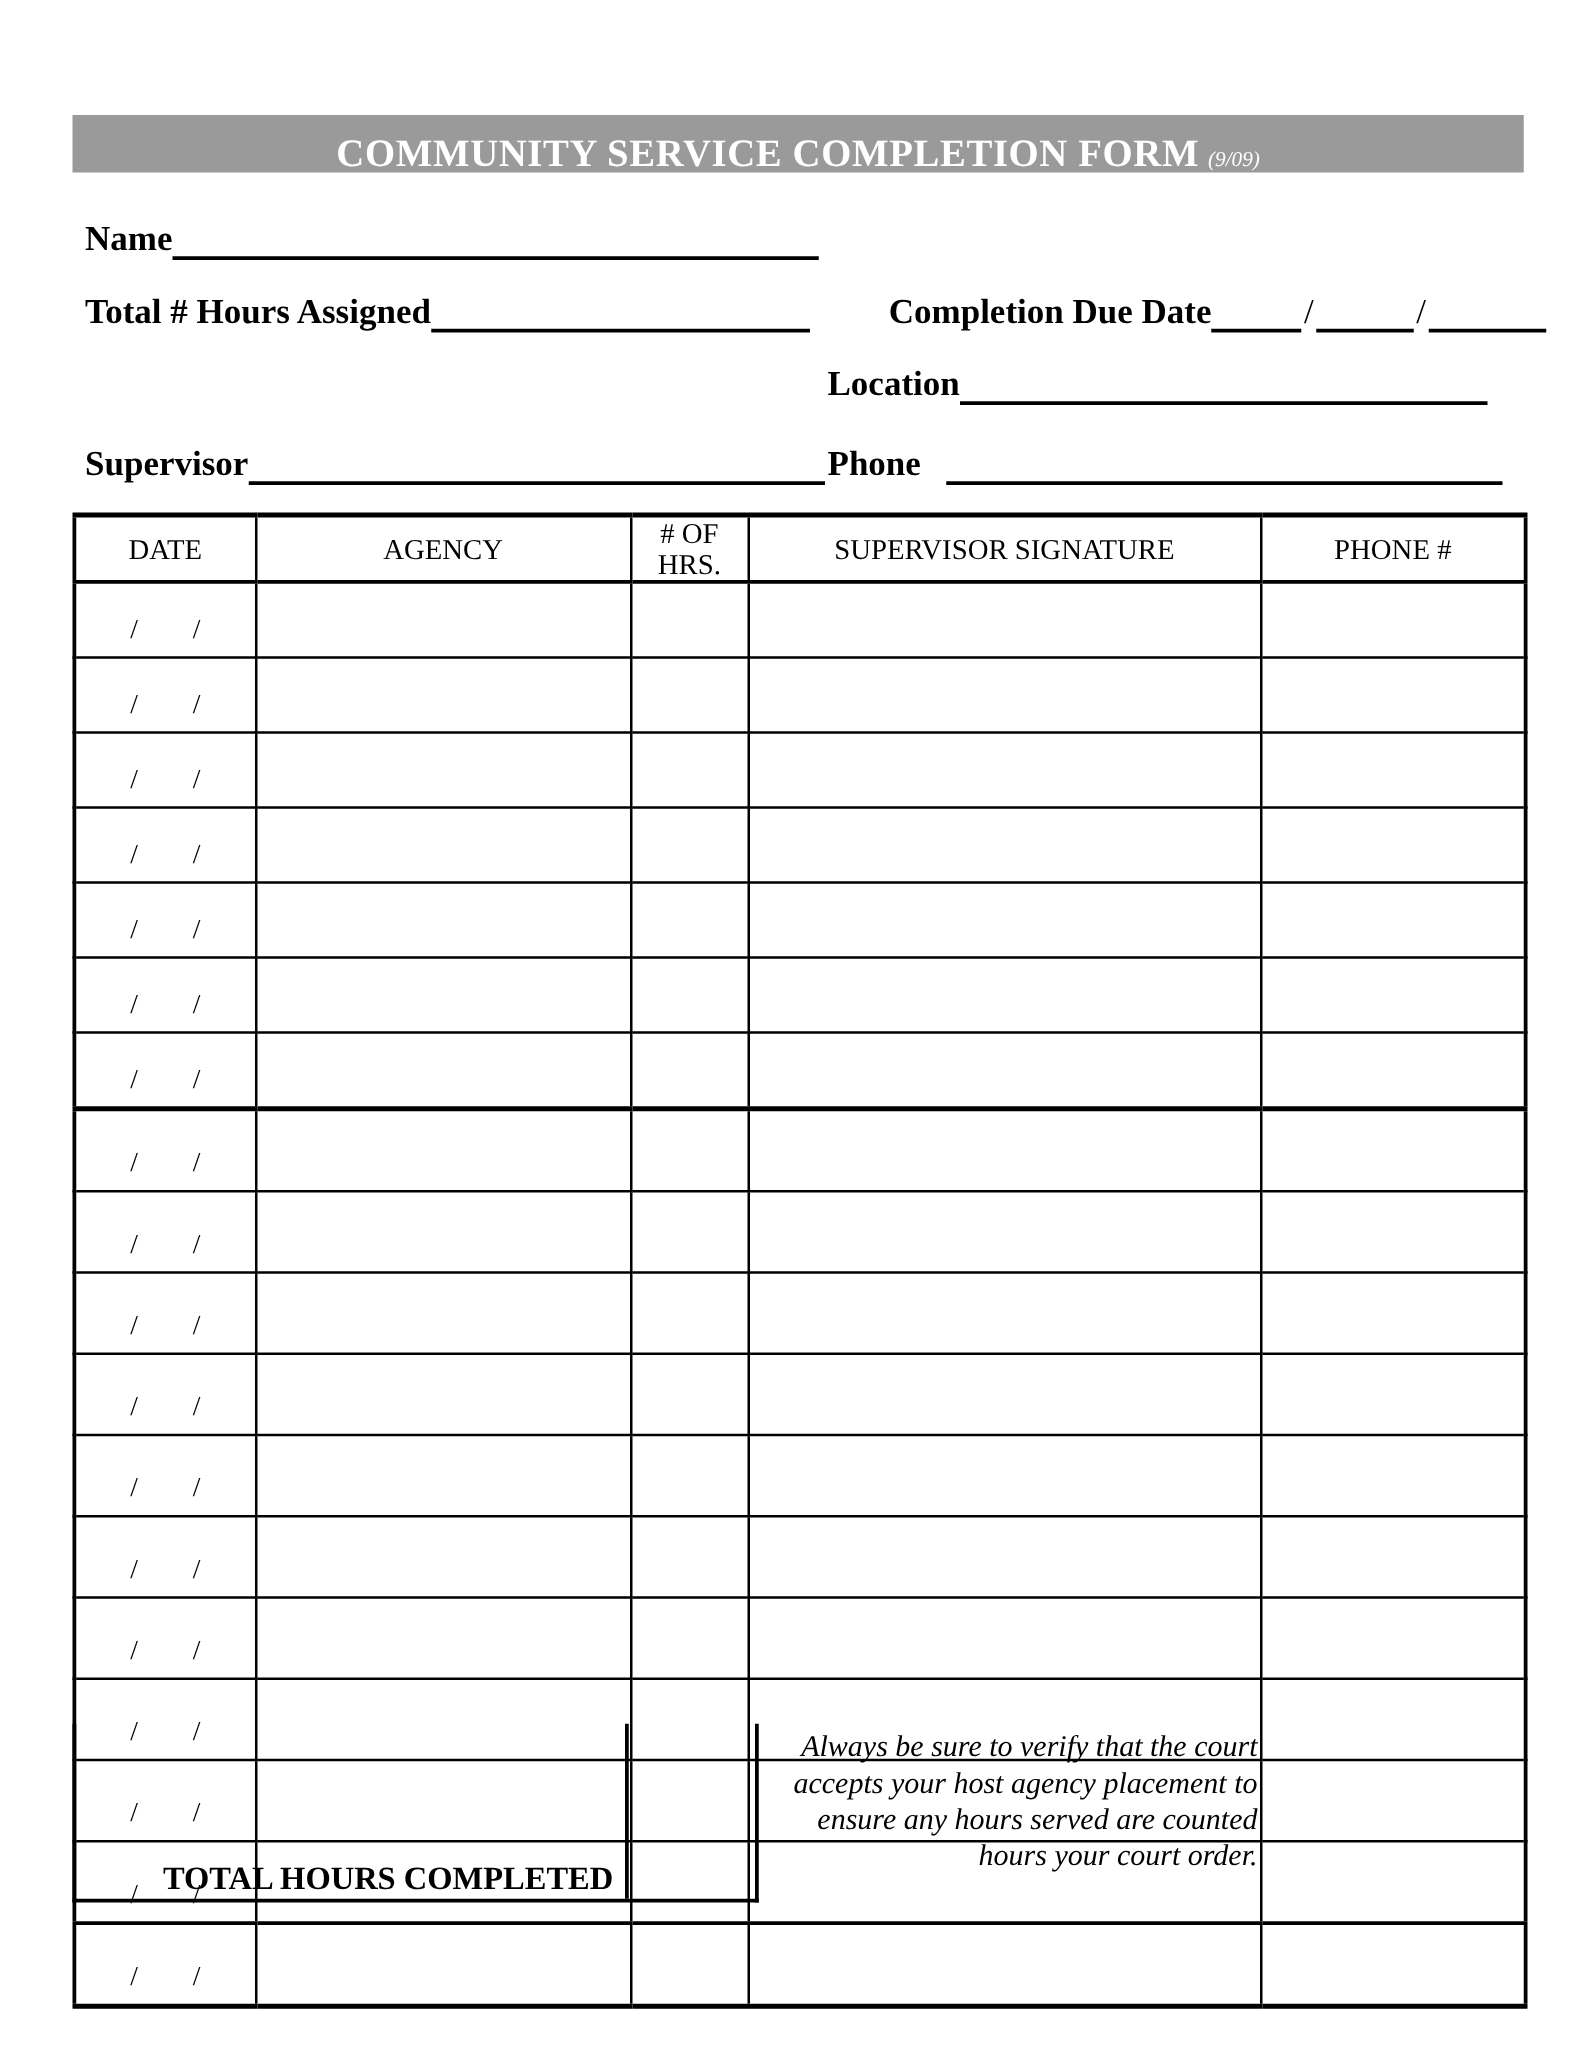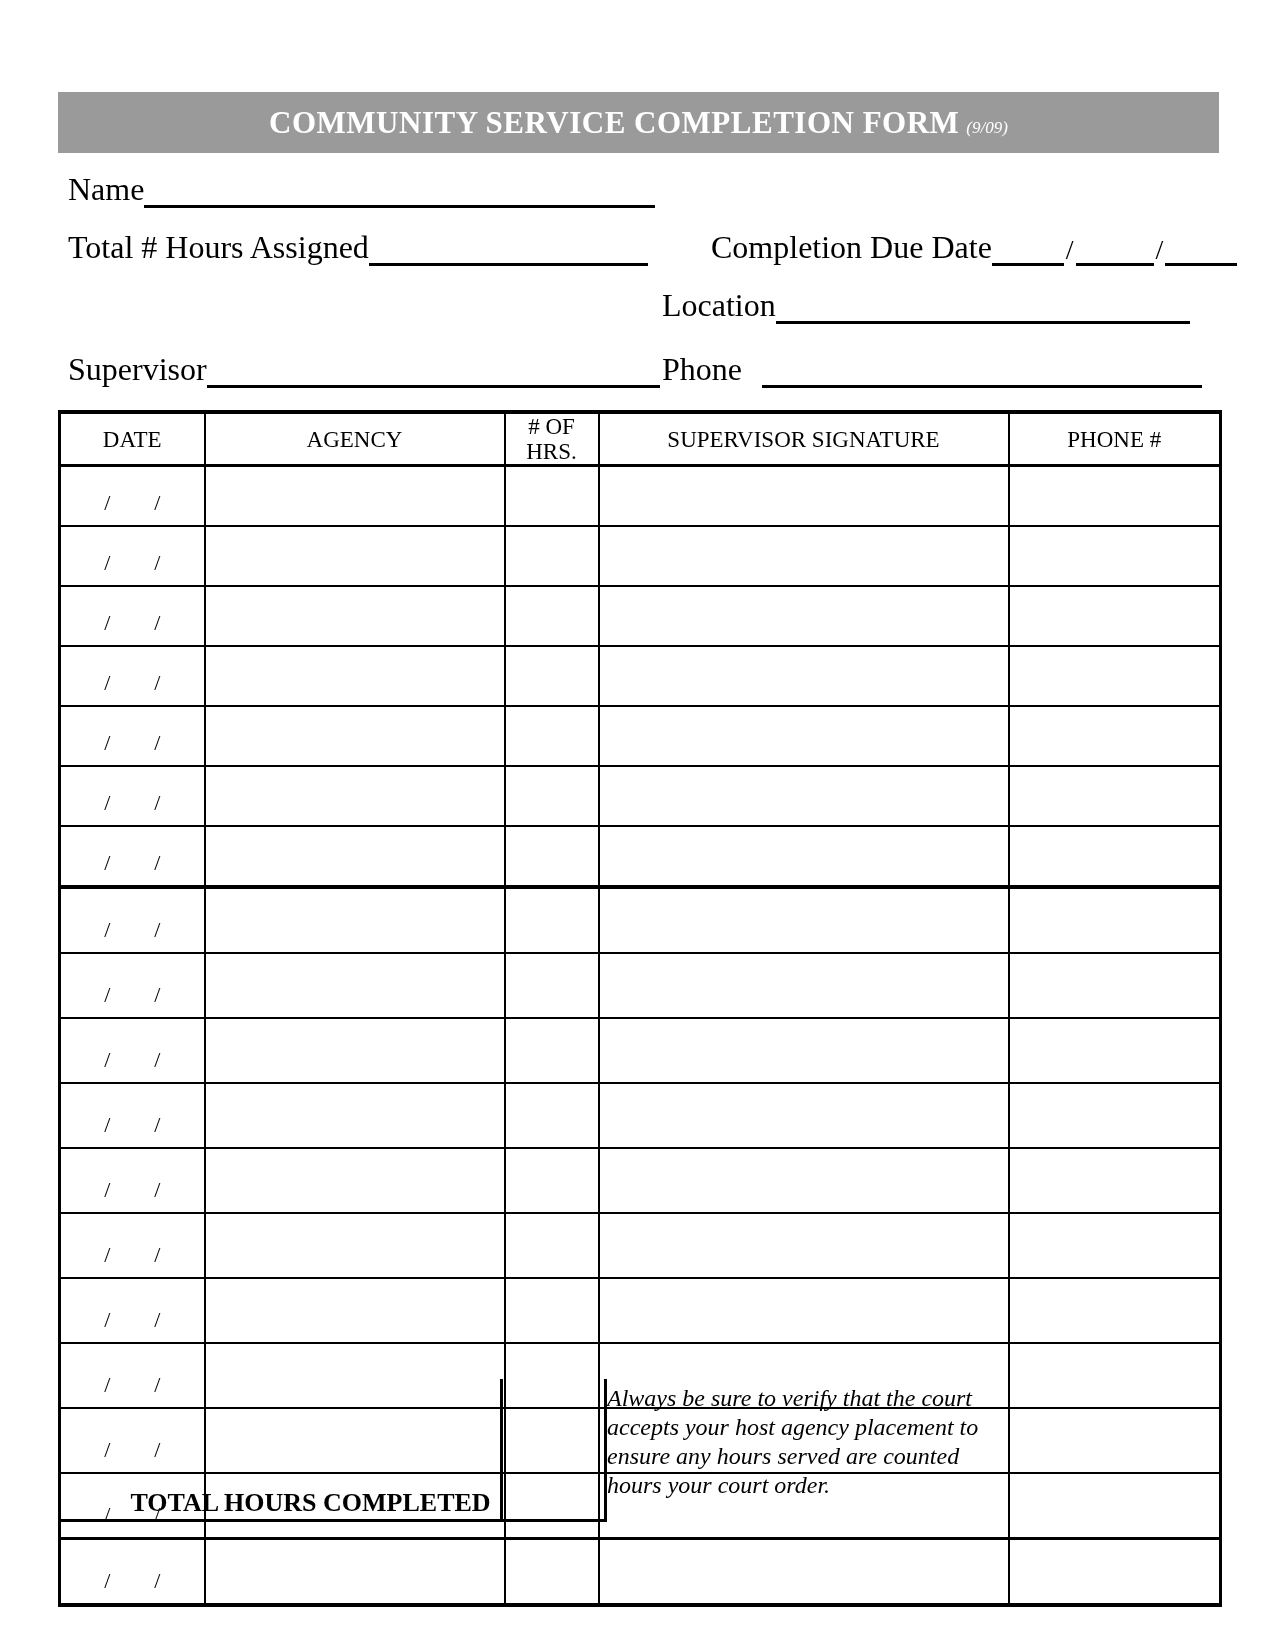--- a/index.html
+++ b/index.html
@@ -10,21 +10,21 @@
     background: #ffffff;
     font-family: "Liberation Serif", "DejaVu Serif", serif;
     color: #000;
     overflow: hidden;
   }
 
   
   .title-bar {
     position: absolute;
     left: 58px; top: 92px;
-    width: 1161px; height: 61px;
+    width: 1161px; height: 46px;
     background: #9a9a9a;
     text-align: center;
     line-height: 61px;
     white-space: nowrap;
   }
   .title-main {
     color: #ffffff;
     font-weight: bold;
     font-size: 31px;
     letter-spacing: 0.5px;
@@ -37,22 +37,23 @@
   }
 
   
   .field-row {
     position: absolute;
     display: flex;
     align-items: flex-end;
     height: 42px;
   }
   .flabel {
-    font-size: 32px;
+    font-size: 28px;
     white-space: nowrap;
+    font-weight: bold;
   }
   .fline {
     flex: 1 1 auto;
     border-bottom: 3px solid #000;
     height: 3px;
   }
   .fline.fixed72 { flex: 0 0 72px; }
   .fline.fixed78 { flex: 0 0 78px; }
   .fslash { font-size: 28px; padding: 0 2px; }
 
@@ -113,25 +114,26 @@
     box-sizing: border-box;
     font-size: 26px;
     font-weight: bold;
     white-space: nowrap;
   }
   .total-value-cell { flex: 1 1 auto; }
 
   
   .note {
     position: absolute;
-    left: 607px; top: 1384px;
+    left: 576px; top: 1384px;
     width: 430px;
     font-style: italic;
     font-size: 24px;
     line-height: 29px;
+    text-align: right;
   }
 </style>
 </head>
 <body>
 
 <div class="page">
 
   <div class="title-bar">
     <span class="title-main">COMMUNITY SERVICE COMPLETION FORM</span><span class="title-version">(9/09)</span>
   </div>

